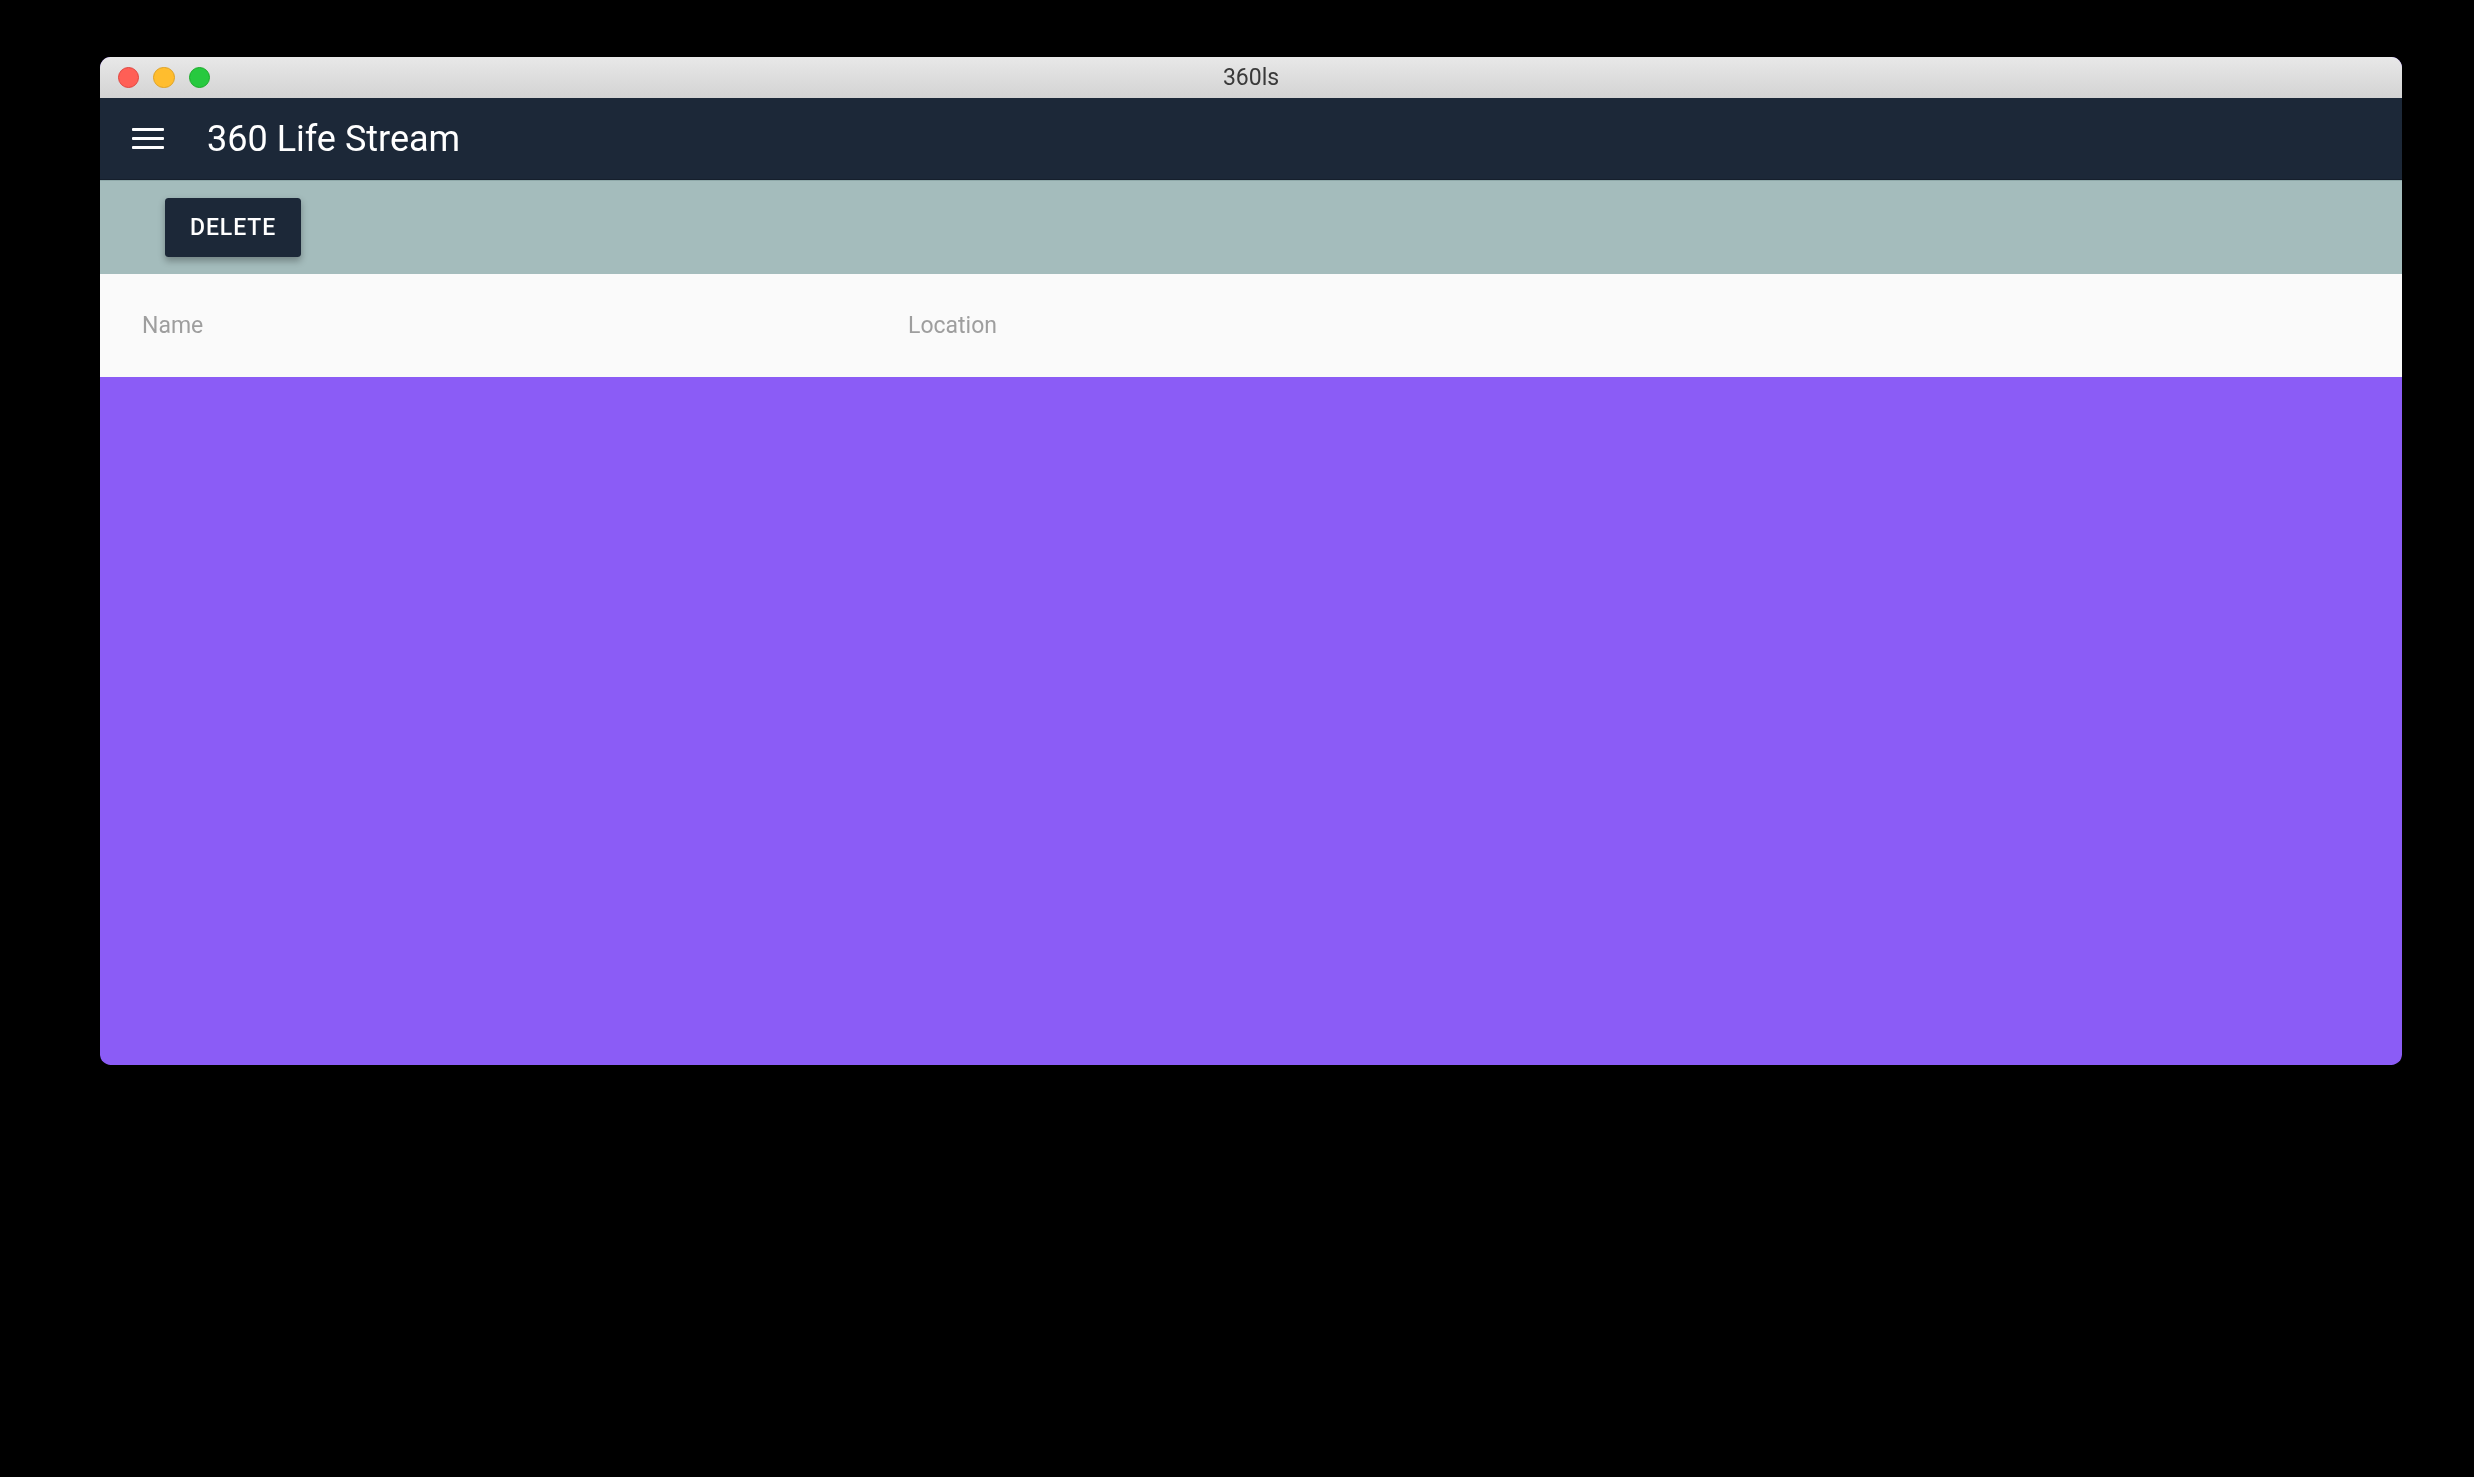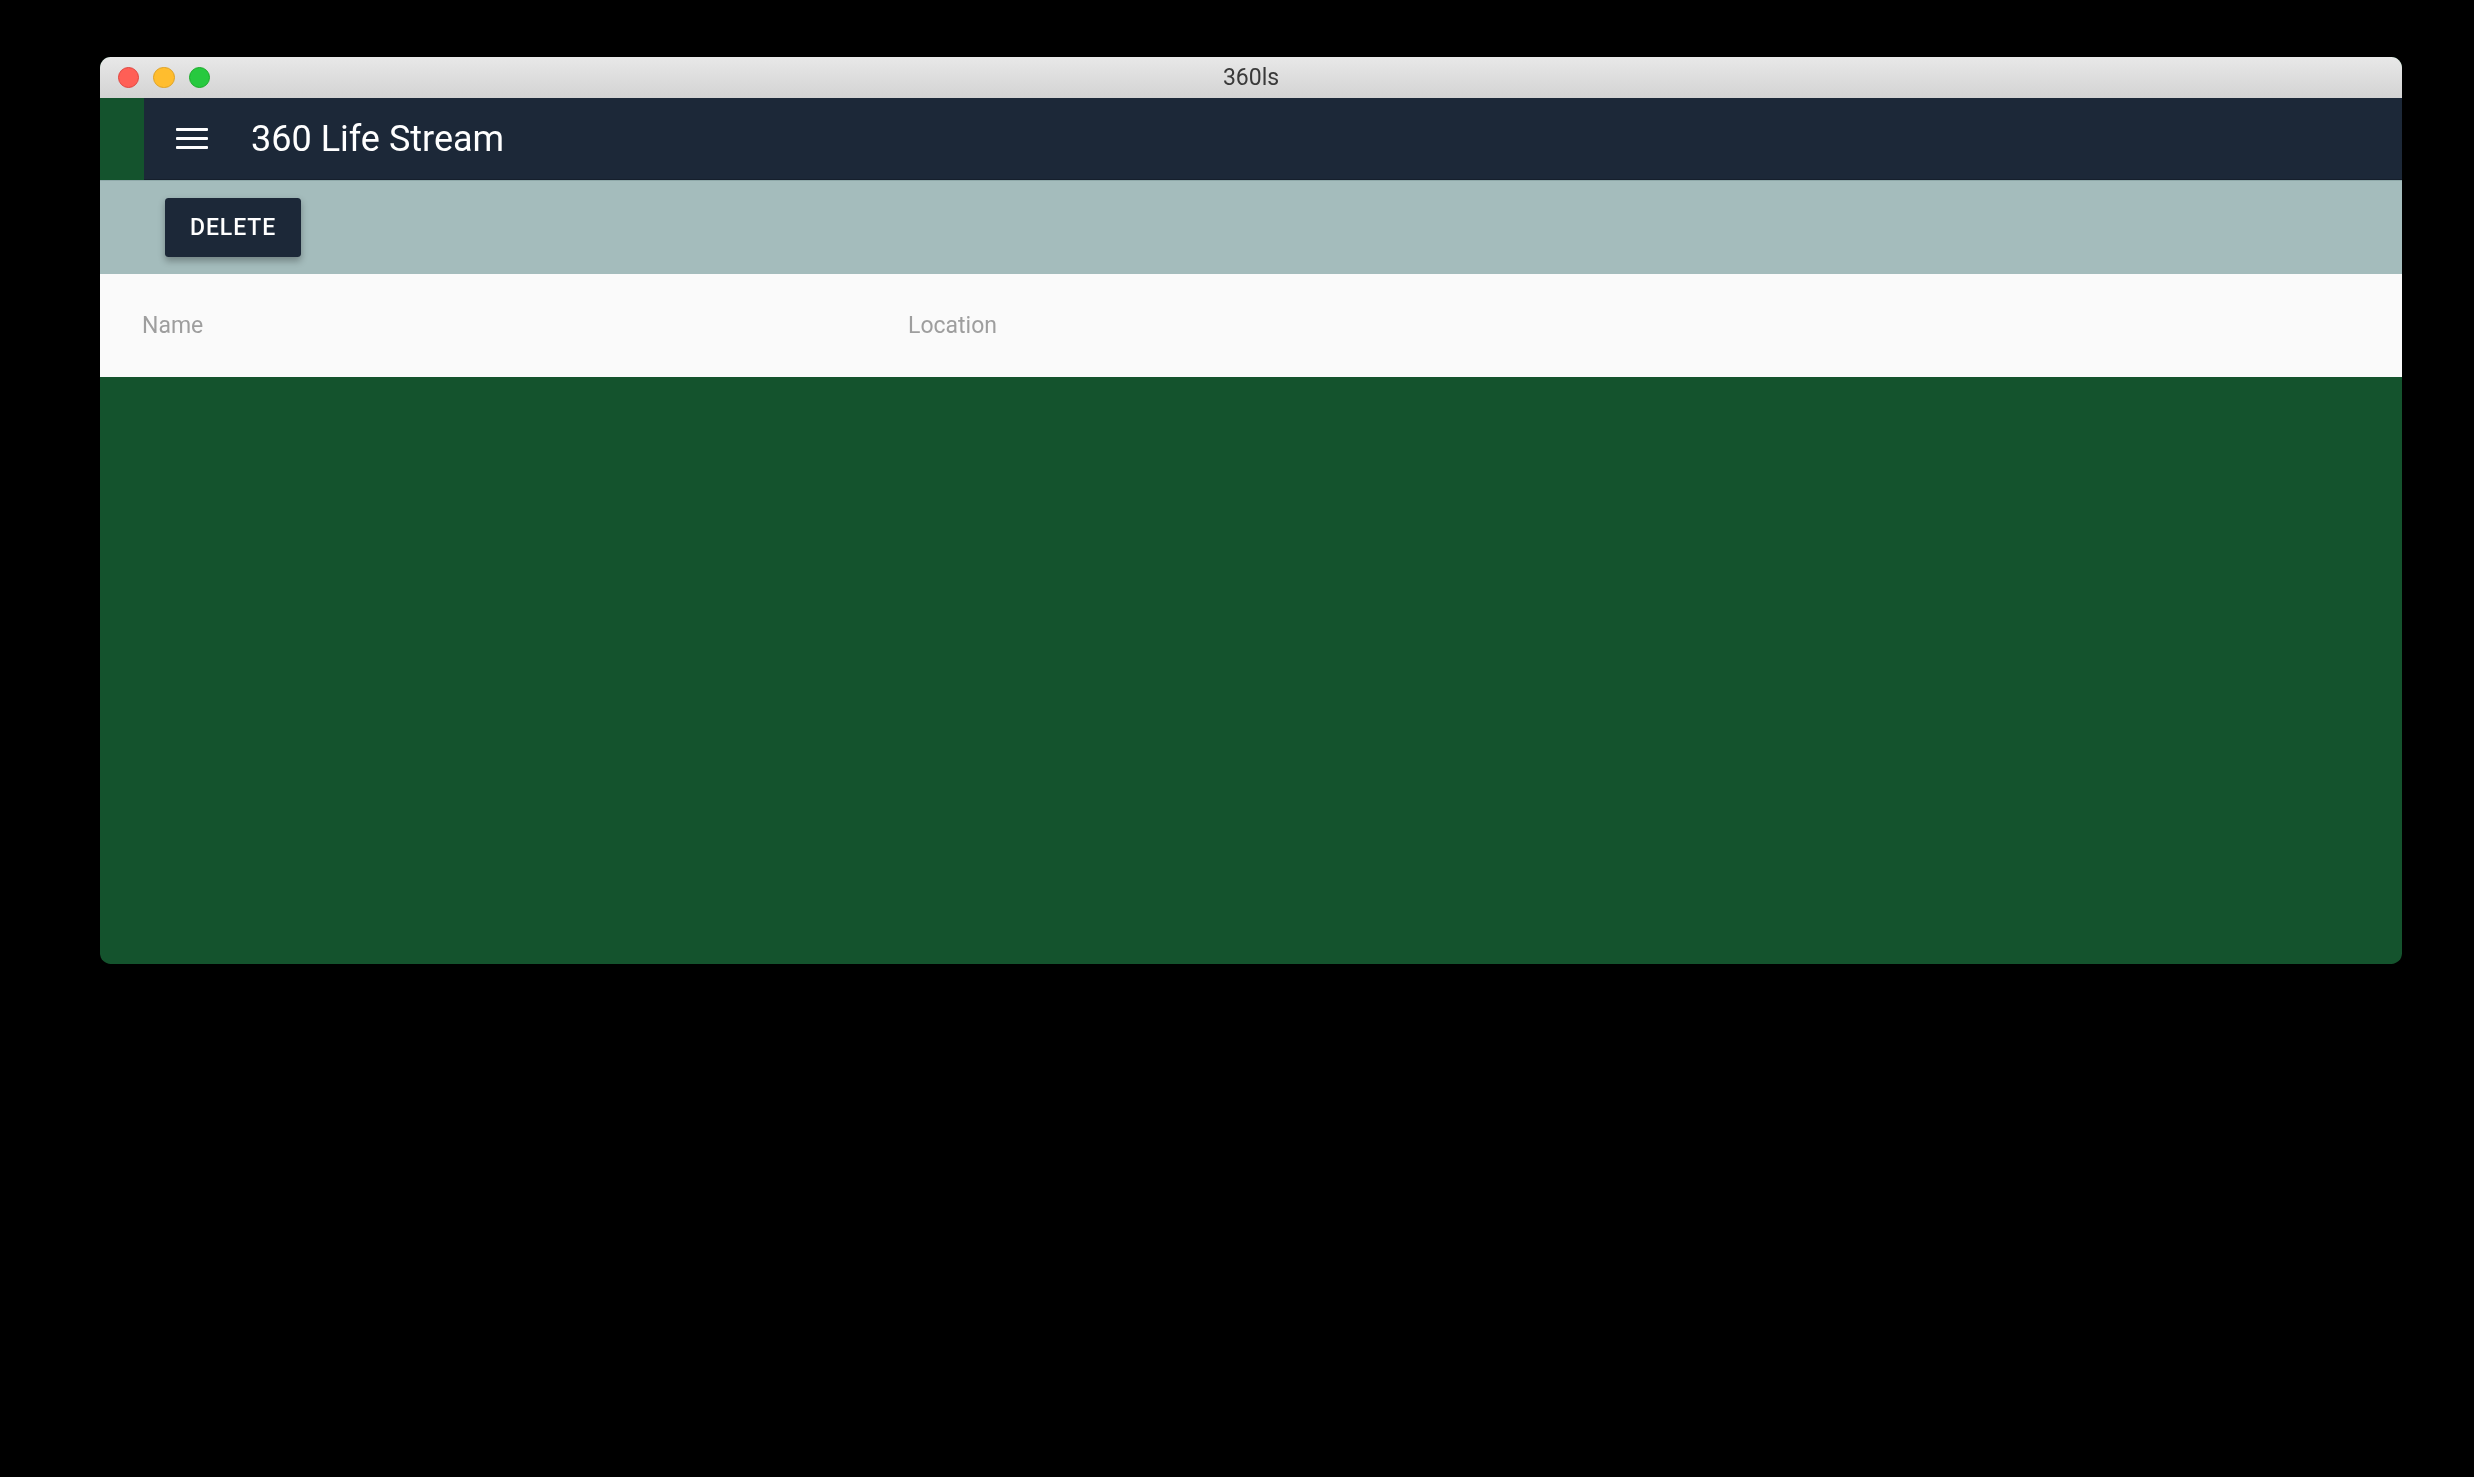--- a/index.html
+++ b/index.html
@@ -14,24 +14,24 @@
       width: 2475px;
       height: 1477px;
       position: relative;
     }
 
     .window {
       position: absolute;
       left: 100px;
       top: 57px;
       width: 2302px;
-      height: 907px;
+      height: 1008px;
       border-radius: 10.7px;
       overflow: hidden;
-      background: #14532d;
+      background: #8b5cf6;
     }
 
     .title-bar {
       height: 41px;
       background: linear-gradient(to bottom, #e8e8e8, #d3d3d3);
       display: flex;
       align-items: center;
       position: relative;
     }
 
@@ -71,21 +71,20 @@
       color: #3a3a3a;
     }
 
     .app-bar {
       height: 82px;
       background: #1c2838;
       display: flex;
       align-items: center;
       padding-left: 32px;
       border-bottom: 1.8px solid #151f2c;
-      margin-left: 44px;
     }
 
     .menu-icon {
       display: flex;
       flex-direction: column;
       justify-content: center;
       gap: 5.3px;
       width: 32px;
       height: 32px;
       cursor: pointer;

